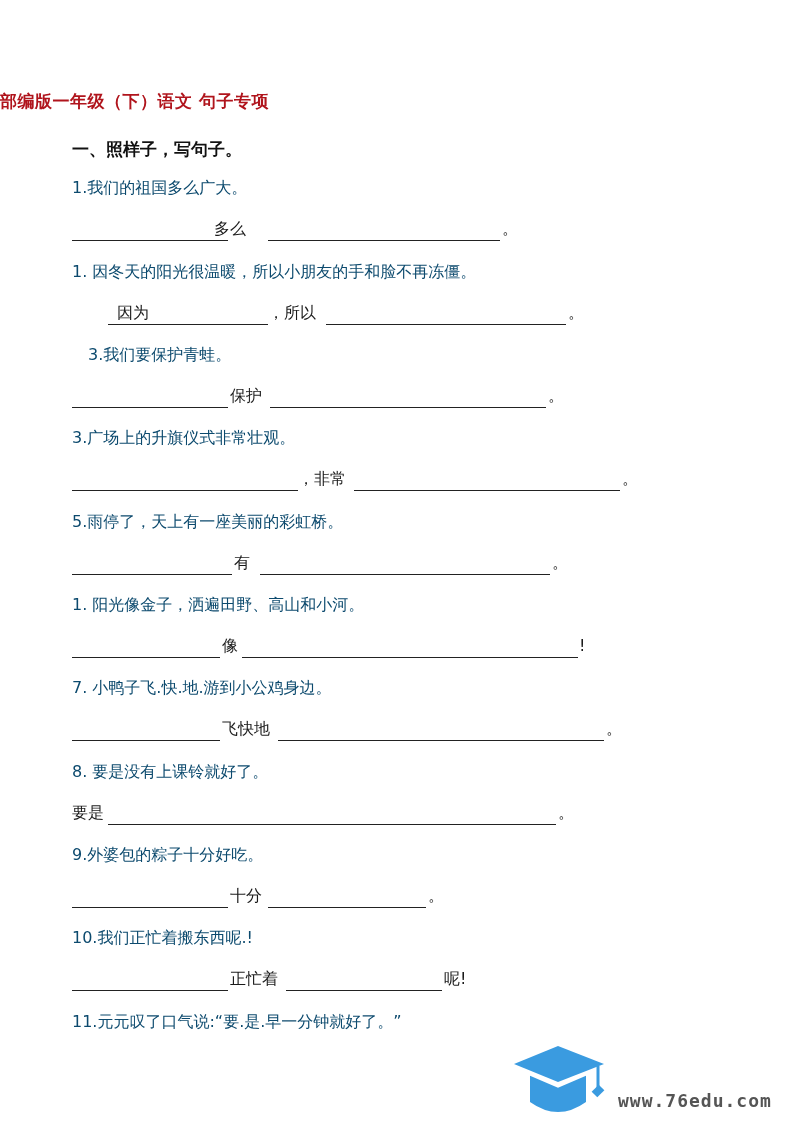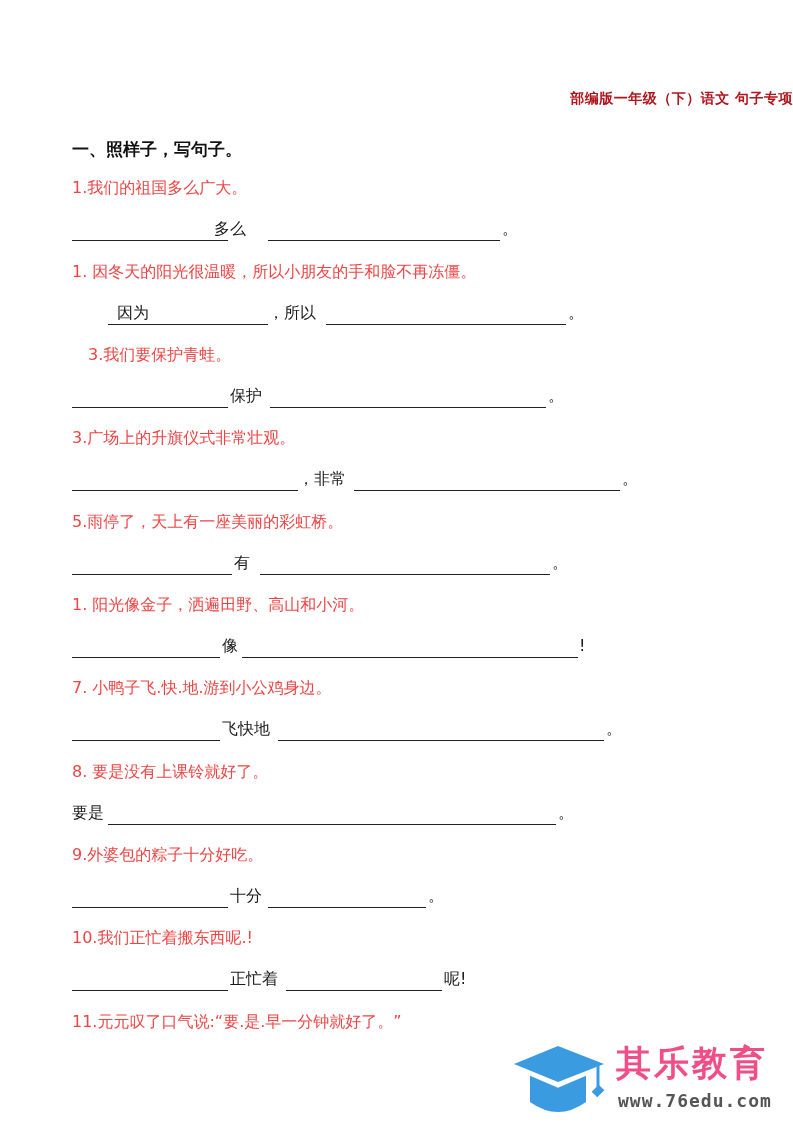--- a/index.html
+++ b/index.html
@@ -1,21 +1,21 @@
 <!DOCTYPE html>
 <html><head>
 <meta charset="utf-8">
 <style>
   html, body { margin:0; padding:0; background:#ffffff; }
   body { width:793px; height:1122px; position:relative; overflow:hidden;
          font-family:"DejaVu Sans", "Liberation Sans", sans-serif; color:#111; }
-  .title { position:absolute; top:90px; left:0; width:793px; text-align:right;
-           font-size:14px; font-weight:bold; color:#b0141c; letter-spacing:0.5px; }
+  .title { position:absolute; top:90px; left:0; width:793px; text-align:left;
+           font-size:17px; font-weight:bold; color:#b0141c; letter-spacing:0.5px; }
   .section { position:absolute; left:72px; font-size:17px; font-weight:bold; color:#111; }
-  .q { position:absolute; left:72px; font-size:16px; color:#ef4444; white-space:nowrap; }
+  .q { position:absolute; left:72px; font-size:16px; color:#0c4a6e; white-space:nowrap; }
   .row { position:absolute; left:72px; height:26px; font-size:16px; color:#1a1a1a; }
   .blank { position:absolute; border-bottom:1.3px solid #222; height:22px; }
   .txt { position:absolute; top:1px; white-space:nowrap; }
   .logo { position:absolute; left:508px; top:1040px; width:280px; height:80px; }
   .logo-name { position:absolute; left:108px; top:0px; font-size:35px; font-weight:bold;
                color:#ef4f86; letter-spacing:3px; white-space:nowrap; }
   .logo-url { position:absolute; left:110px; top:50px; font-size:18px; font-weight:bold;
               color:#555; letter-spacing:1px; white-space:nowrap;
               font-family:"DejaVu Sans Mono", monospace; }
 </style>
@@ -108,15 +108,14 @@
 <div class="q" style="top:1012px;">11.元元叹了口气说:“要.是.早一分钟就好了。”</div>
 
 <div class="logo">
   <svg width="100" height="76" viewBox="0 0 100 76" style="position:absolute;left:0;top:2px;">
     <polygon points="6,22 50,4 96,22 50,40" fill="#3a9be0"></polygon>
     <path d="M22,32 L22,60 Q50,80 78,60 L78,32 L50,44 Z" fill="#3a9be0"></path>
     <path d="M22,32 L50,44 L78,32" fill="none" stroke="#ffffff" stroke-width="3"></path>
     <line x1="90" y1="24" x2="90" y2="46" stroke="#3a9be0" stroke-width="3"></line>
     <rect x="86" y="44" width="8" height="10" fill="#3a9be0" transform="rotate(45 90 49)"></rect>
   </svg>
-  <div class="logo-name">其乐教育</div>
   <div class="logo-url">www.76edu.com</div>
 </div>
 
 </body></html>

